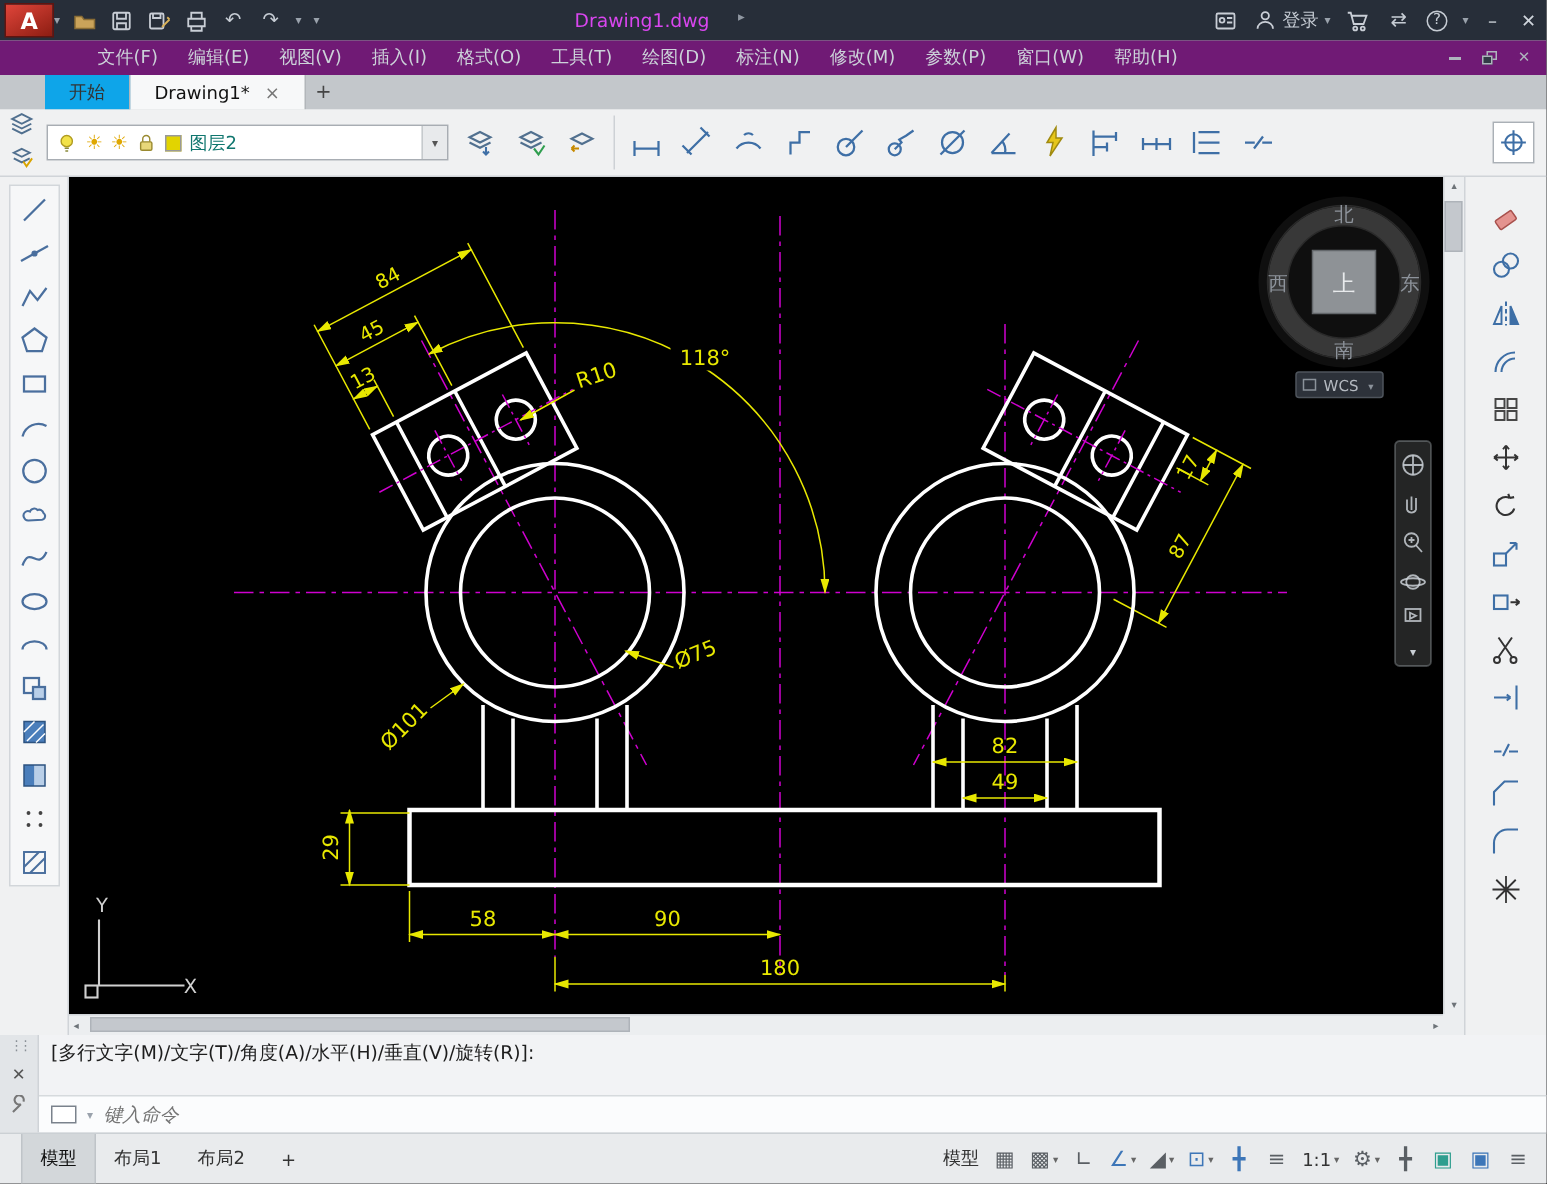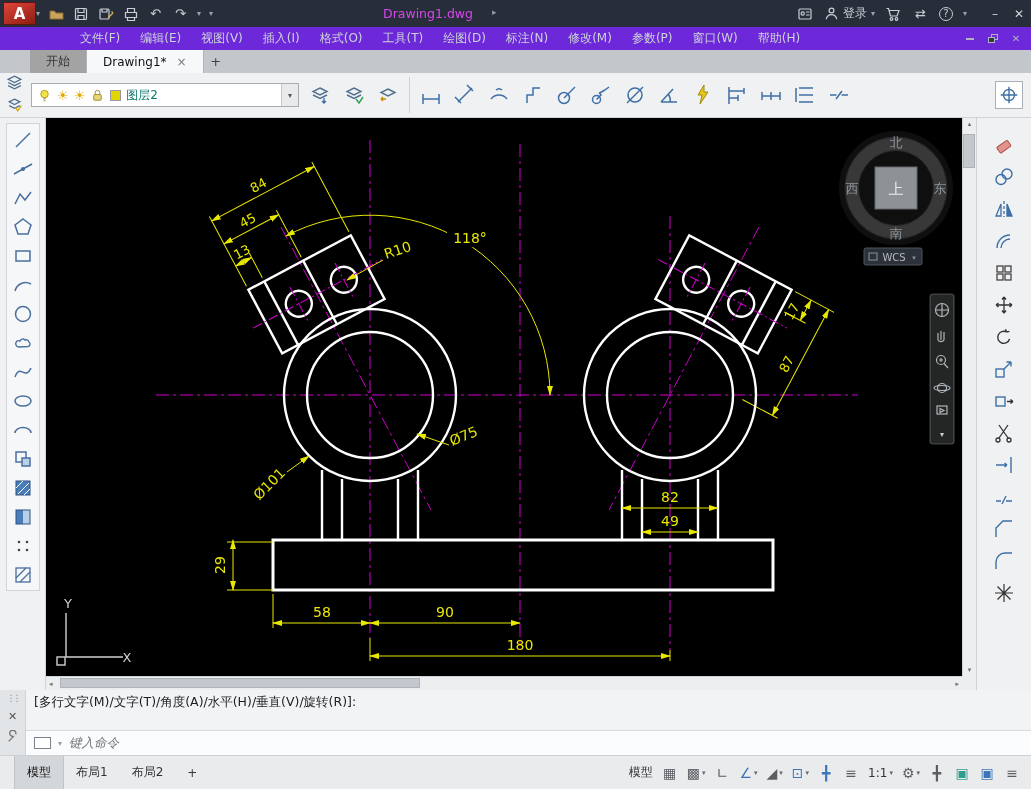--- a/index.html
+++ b/index.html
@@ -9,36 +9,36 @@
 
 #titlebar{left:0;top:0;width:1031px;height:27px;background:#272e39;display:flex;align-items:center;color:#c6ccd4;}
 .logo{width:33px;height:23px;margin-left:3px;background:linear-gradient(150deg,#e0453a,#8c1d12);color:#fff;font-weight:bold;font-size:15px;display:flex;align-items:center;justify-content:center;border:1px solid #5f1410;}
 .caret{font-size:8px;color:#9aa2ac;}
 .qat{display:flex;align-items:center;gap:8px;margin-left:7px;}
 .ic17{width:17px;height:17px;display:flex;align-items:center;justify-content:center;font-size:13px;color:#c6ccd4;}
 .tb-title{position:absolute;left:383px;top:6px;font-size:12.5px;color:#d946ef;}
 .tb-arrow{position:absolute;left:492px;top:7px;font-size:9px;color:#8f97a1;}
 .searchbox{position:absolute;left:508px;top:4px;width:178px;height:19px;background:#141a23;border:1px solid #454c57;display:flex;align-items:center;padding:0 4px;gap:3px;}
 .searchbox input{flex:1;border:none;outline:none;background:transparent;font-style:italic;color:#98a0ab;font-size:11.5px;min-width:0;}
-.tb-right{margin-left:auto;display:flex;align-items:center;gap:10px;margin-right:16px;}
+.tb-right{margin-left:auto;display:flex;align-items:center;gap:10px;margin-right:4px;}
 .login{display:flex;align-items:center;gap:4px;font-size:12px;color:#c6ccd4;}
 .helpc{width:14px;height:14px;border:1px solid #c6ccd4;border-radius:50%;font-size:10px;display:flex;align-items:center;justify-content:center;}
 .wbtn{width:24px;height:26px;display:flex;align-items:center;justify-content:center;font-size:12px;color:#cfd5dc;}
 
-#menubar{left:0;top:27px;width:1031px;height:23px;background:#6d28d9;display:flex;align-items:center;padding-left:70px;color:#ccd2d9;}
+#menubar{left:0;top:27px;width:1031px;height:23px;background:#701a75;display:flex;align-items:center;padding-left:55px;color:#ccd2d9;}
 .menu-item{padding:0 10px;height:100%;display:flex;align-items:center;font-size:12px;}
 .win-ctl{margin-left:auto;display:flex;align-items:center;gap:3px;margin-right:5px;}
 .wc{width:20px;height:18px;display:flex;align-items:center;justify-content:center;font-size:10px;color:#aeb5bd;}
 .bar-min{display:block;width:8px;height:2px;background:#aeb5bd;}
 .dbox{position:relative;width:10px;height:9px;display:block;}
 .dbox i{position:absolute;left:0;bottom:0;width:7px;height:6px;border:1px solid #aeb5bd;background:#323a46;}
 .dbox b{position:absolute;right:0;top:0;width:7px;height:6px;border:1px solid #aeb5bd;}
 
 #tabrow{left:0;top:50px;width:1031px;height:23px;background:#c3c7cb;display:flex;align-items:flex-end;padding-left:30px;}
-.ftab{height:23px;display:flex;align-items:center;padding:0 16px;background:#a3a3a3;color:#333;border-right:1px solid #b2b6ba;gap:10px;font-size:12px;}
+.ftab{height:23px;display:flex;align-items:center;padding:0 16px;background:#0ea5e9;color:#333;border-right:1px solid #b2b6ba;gap:10px;font-size:12px;}
 .ftab.active{background:#f7f8f9;color:#111;}
 .tclose{font-size:12px;color:#777;}
 .addtab{width:24px;height:23px;display:flex;align-items:center;justify-content:center;color:#444;font-size:13px;}
 
 #ribbon{left:0;top:73px;width:1031px;height:45px;background:#f0f1f2;border-bottom:1px solid #d0d4d8;display:flex;align-items:center;padding:0 6px;gap:8px;}
 .lyr-stack{display:flex;flex-direction:column;gap:2px;}
 .combo{width:268px;height:24px;background:#fff;border:1px solid #a8adb3;display:flex;align-items:center;gap:5px;padding-left:5px;}
 .combo .sq{width:11px;height:11px;background:#e2d400;border:1px solid #999;}
 .combo .nm{font-size:12px;color:#0f766e;}
 .combo .cc{margin-left:auto;width:17px;height:100%;border-left:1px solid #c6cacd;display:flex;align-items:center;justify-content:center;background:#e8eaec;font-size:8px;color:#555;}

